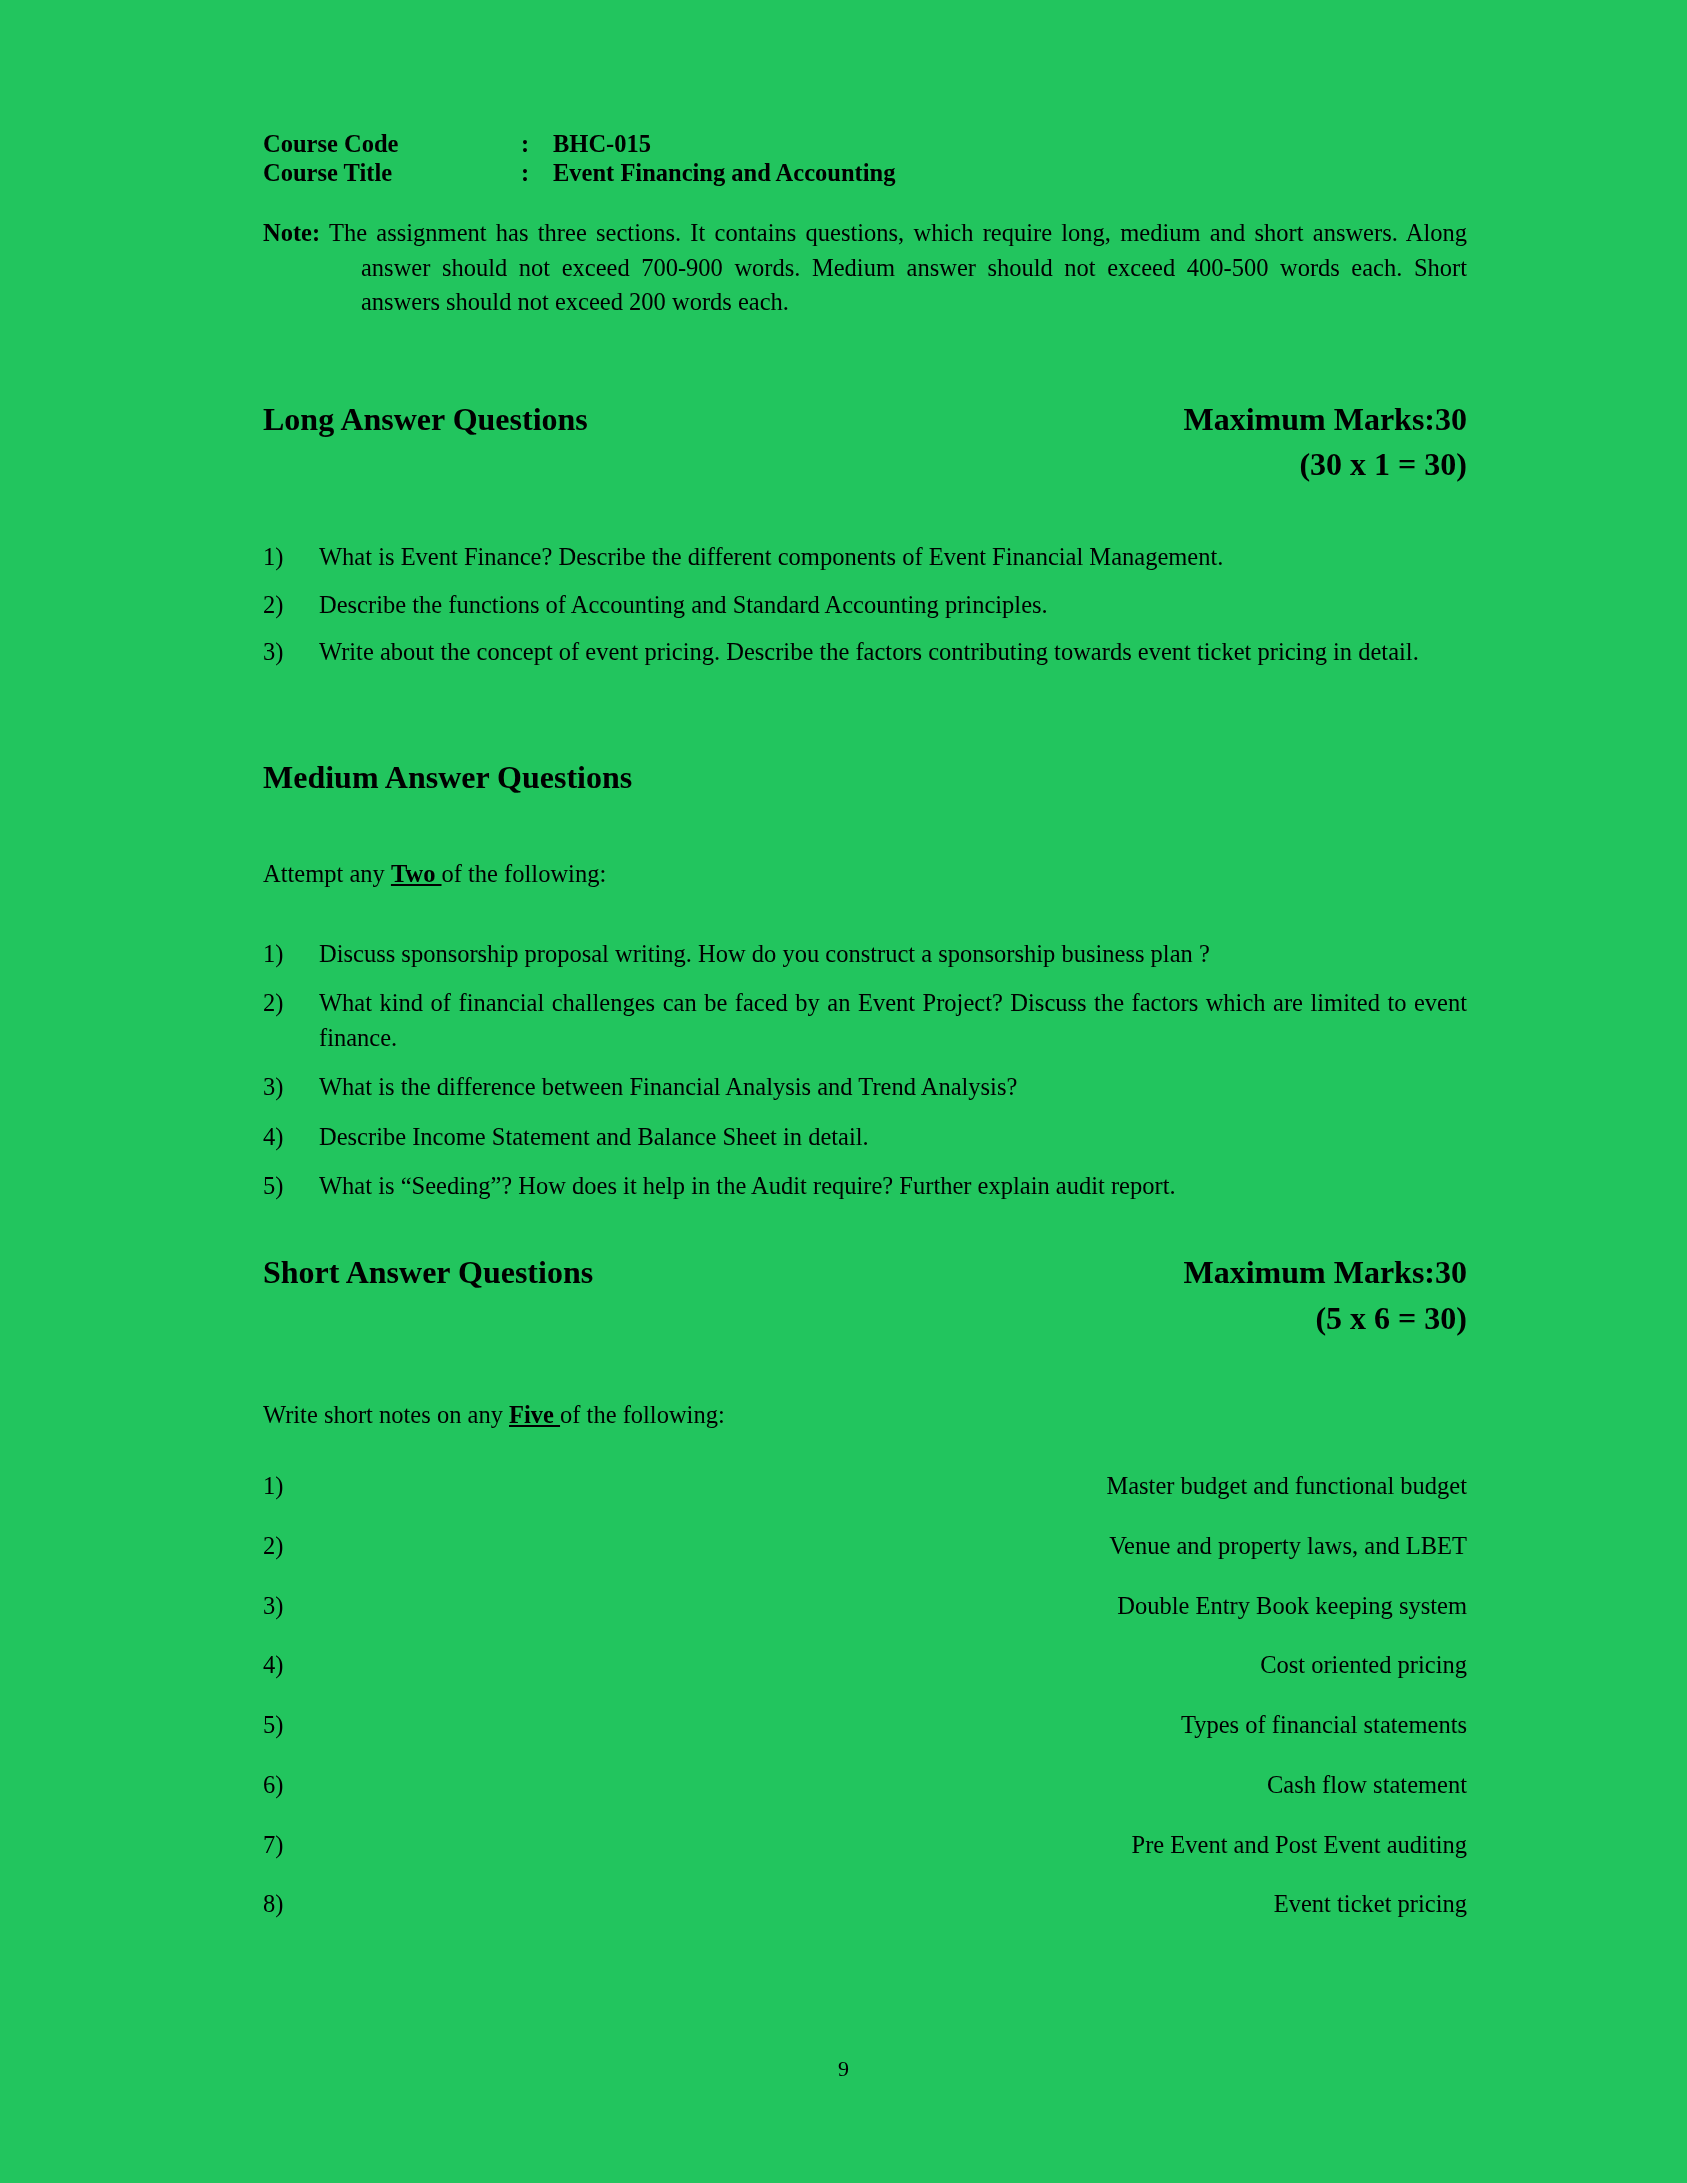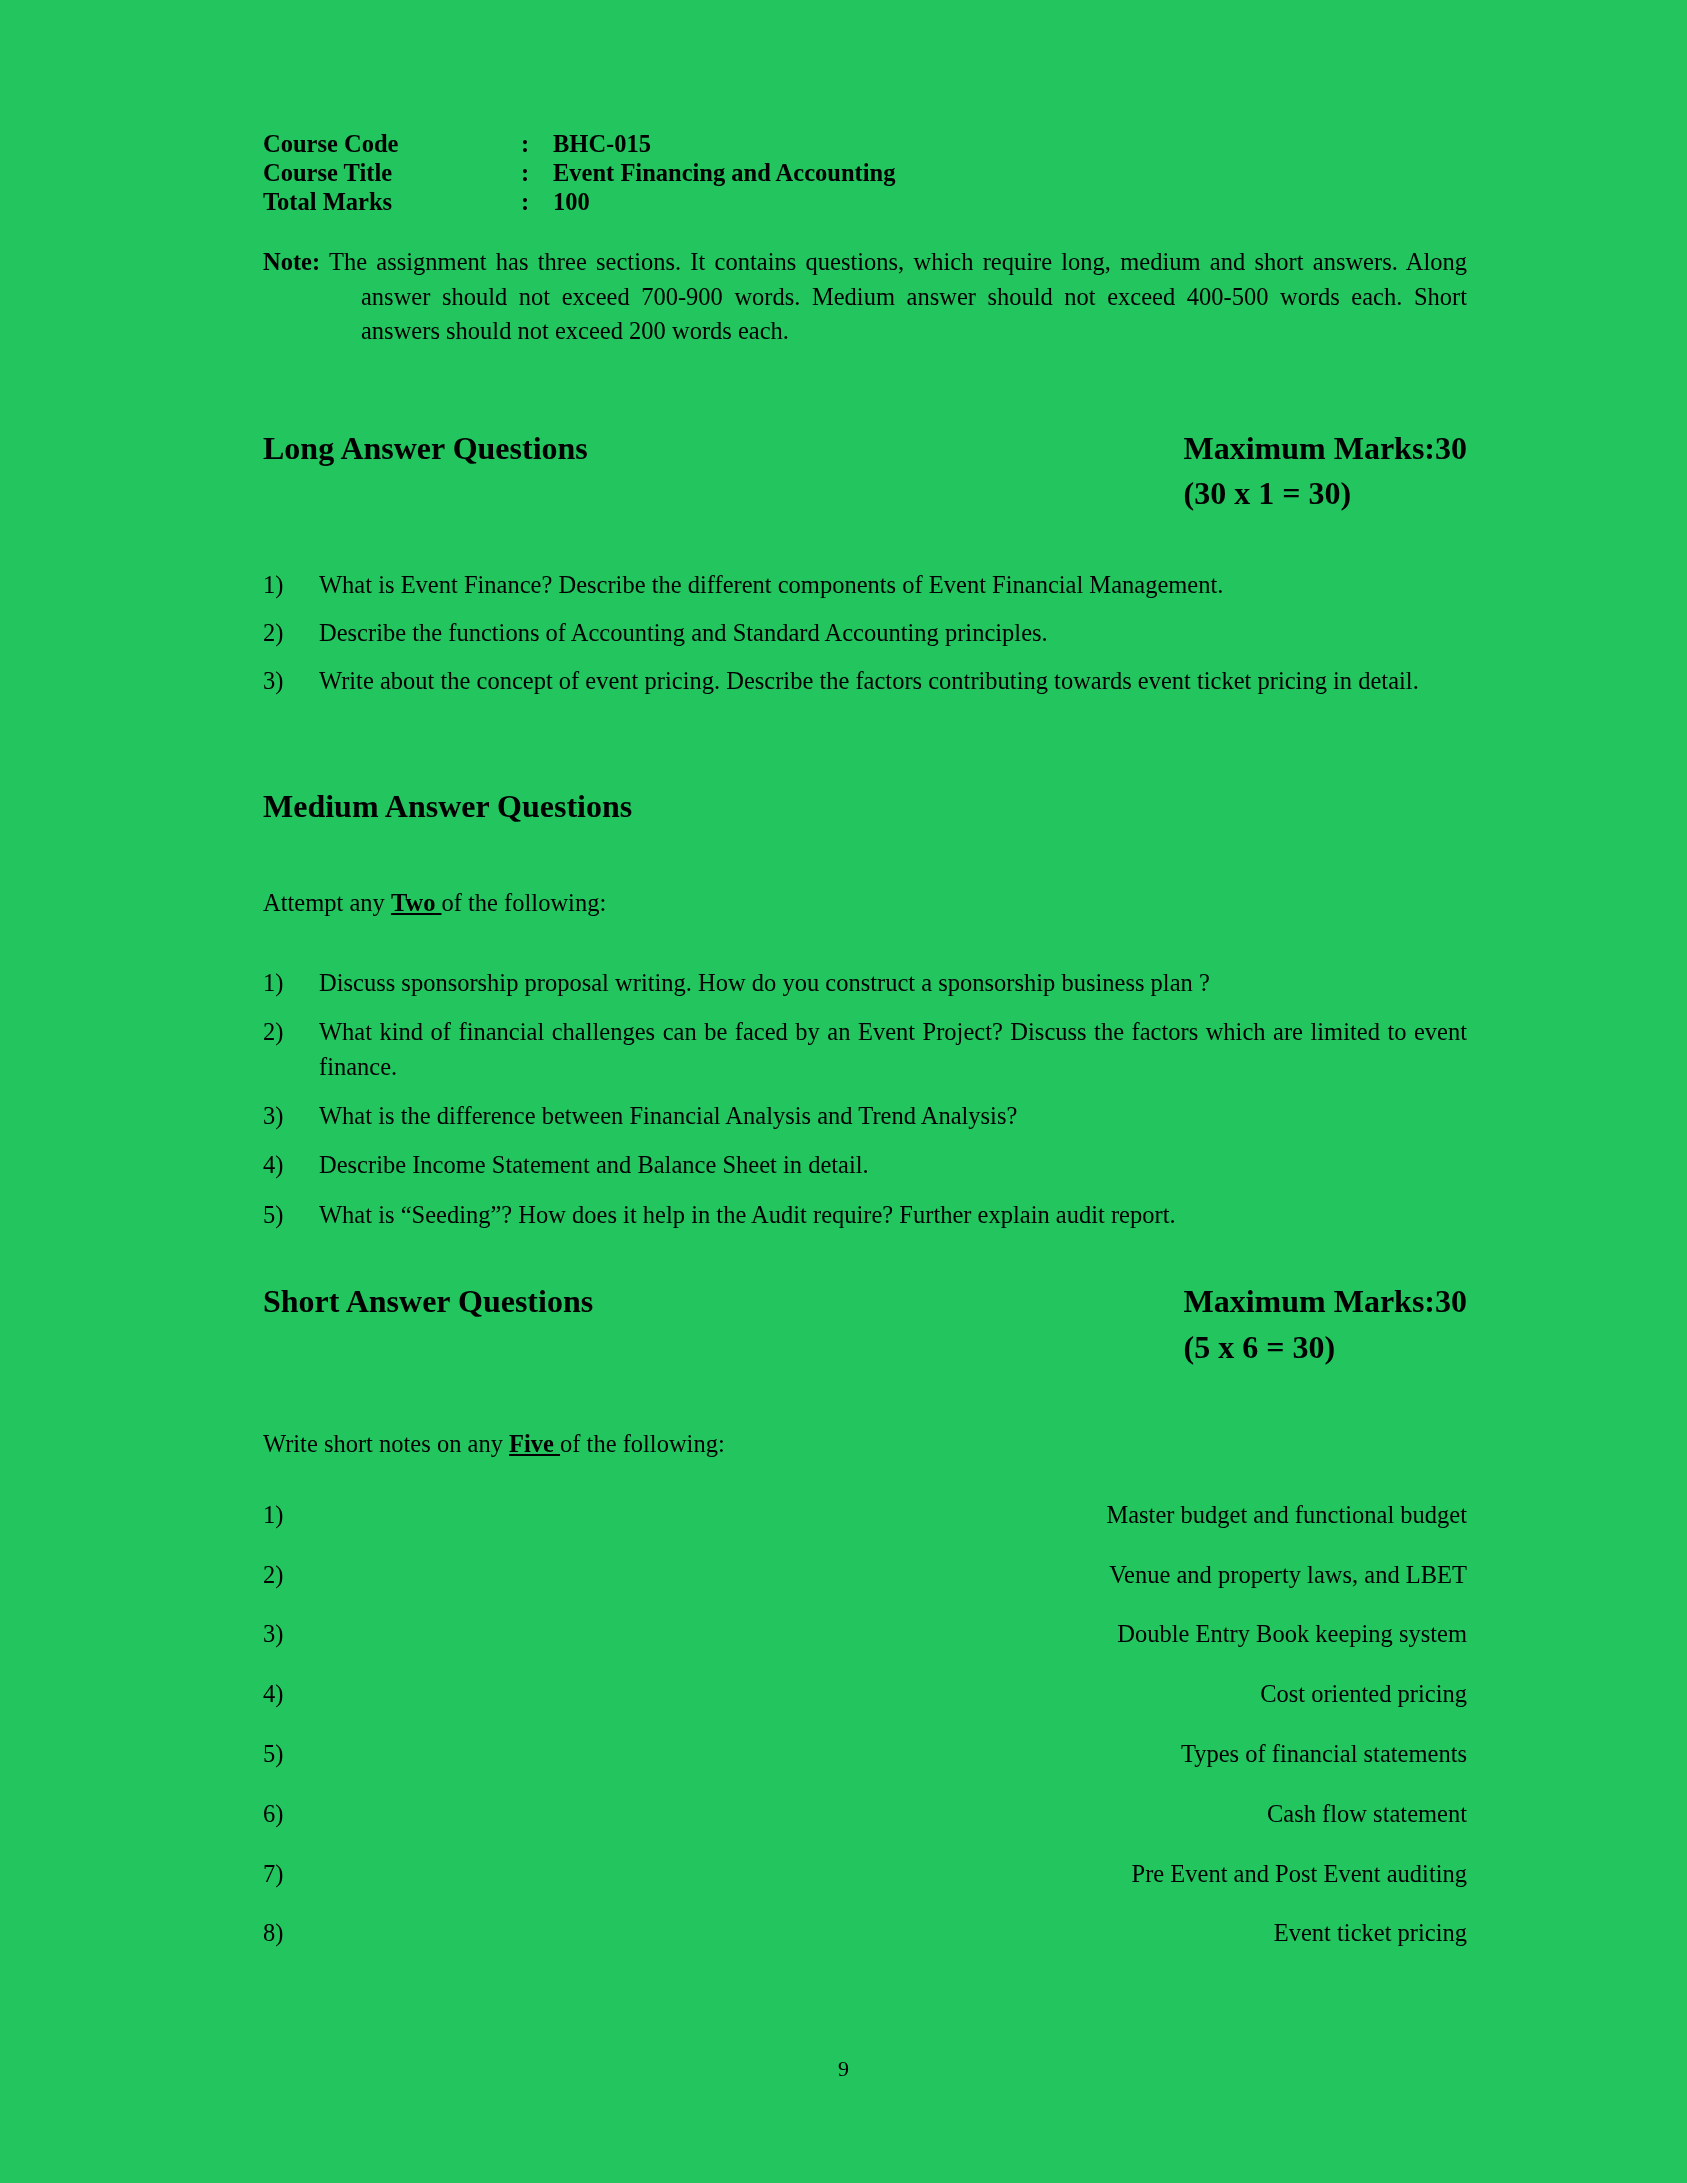--- a/index.html
+++ b/index.html
@@ -53,21 +53,21 @@
 
   
   .sec-head {
     display: flex;
     justify-content: space-between;
     align-items: flex-start;
     font-size: 32px;
     font-weight: bold;
     line-height: 1.42;
   }
-  .sec-head .right { }
+  .sec-head .right { text-align: right; }
 
   .attempt {
     font-size: 24.5px;
     line-height: 1.42;
   }
   .attempt u {
     font-weight: bold;
     text-decoration: underline;
   }
 
@@ -131,25 +131,20 @@
         <tr>
           <td class="meta-label">Course Code</td>
           <td class="meta-colon">:</td>
           <td class="meta-value">BHC-015</td>
         </tr>
         <tr>
           <td class="meta-label">Course Title</td>
           <td class="meta-colon">:</td>
           <td class="meta-value">Event Financing and Accounting</td>
         </tr>
-        <tr>
-          <td class="meta-label">Total Marks</td>
-          <td class="meta-colon">:</td>
-          <td class="meta-value">100</td>
-        </tr>
       </tbody>
     </table>
 
     <p class="note"><span class="lbl">Note:</span><span> The assignment has three sections. It contains questions, which require long, medium and short answers. Along answer should not exceed 700-900 words. Medium answer should not exceed 400-500 words each. Short answers should not exceed 200 words each.</span></p>
 
     <div class="gap-lg"></div>
 
     <div class="sec-head">
       <div class="left">Long Answer Questions</div>
       <div class="right">

